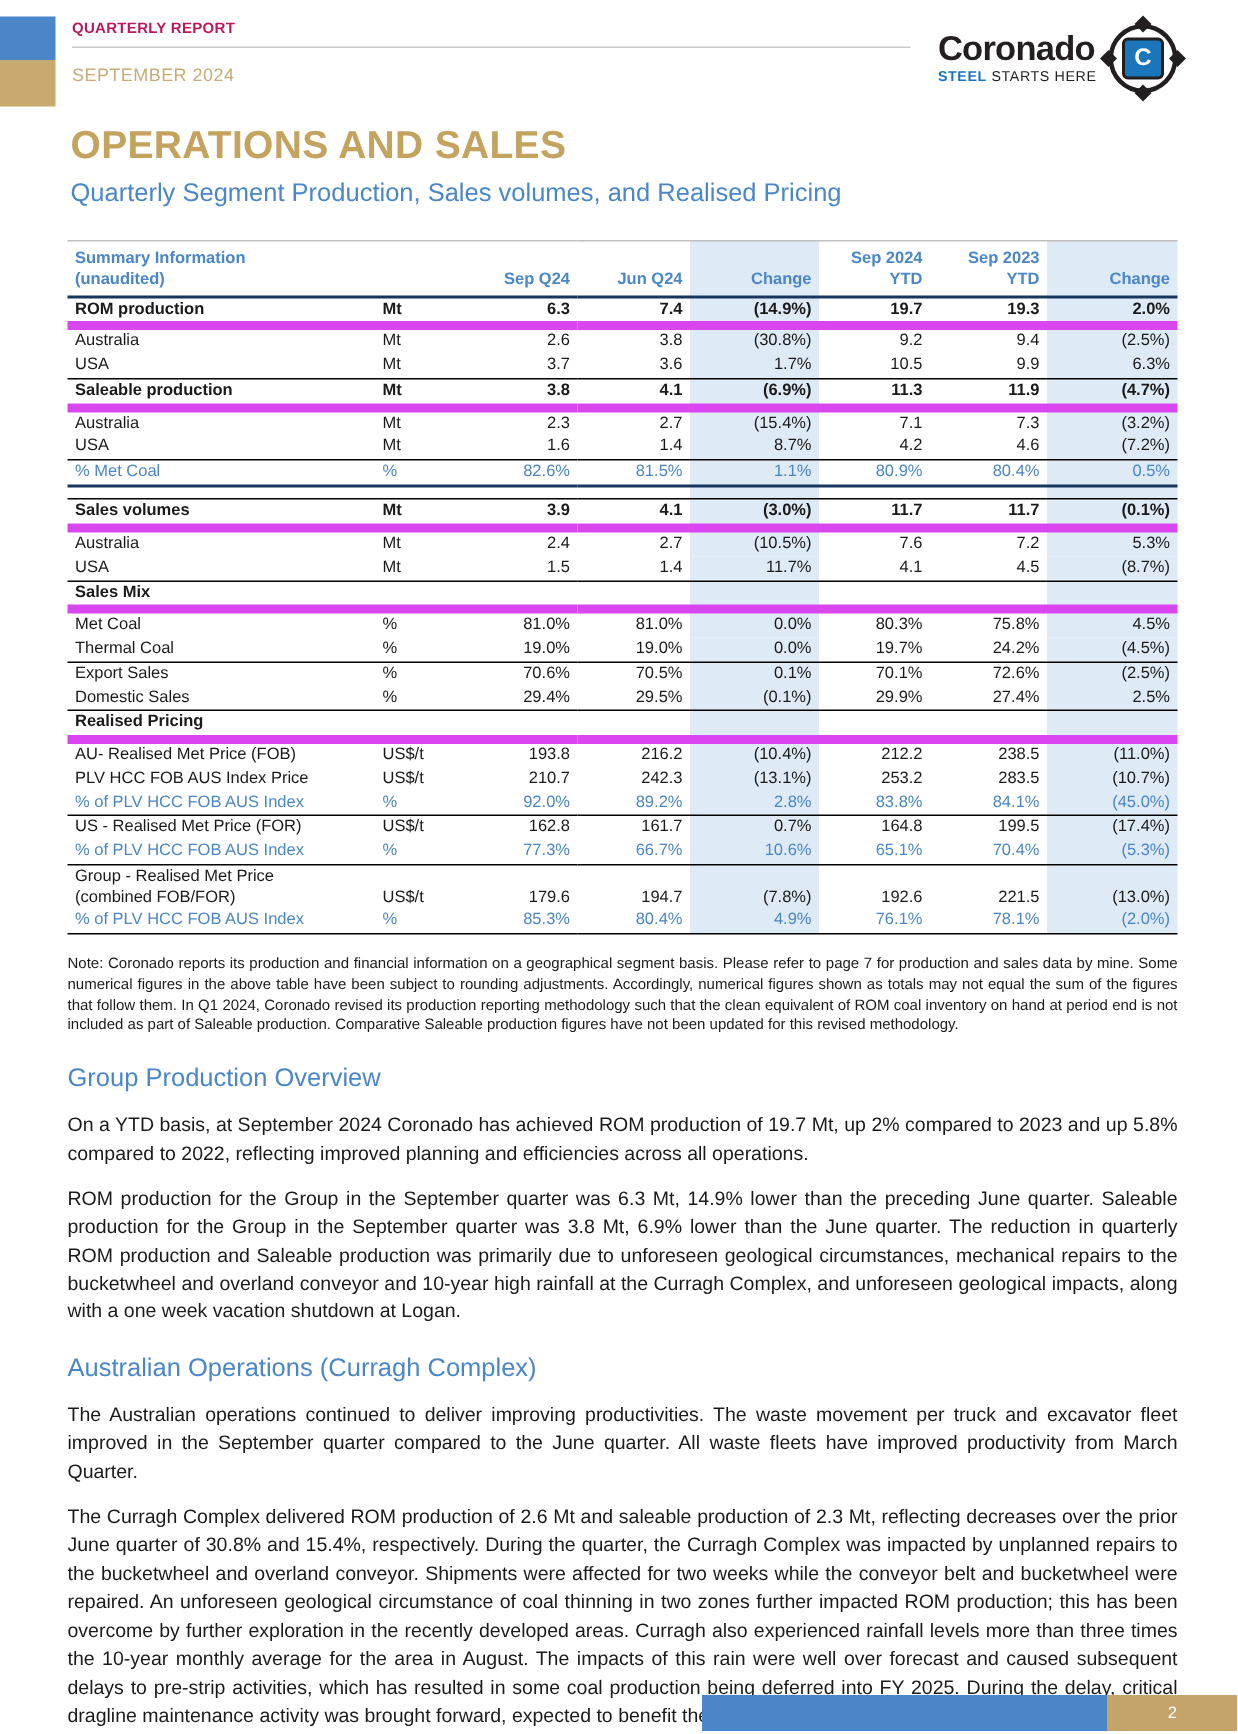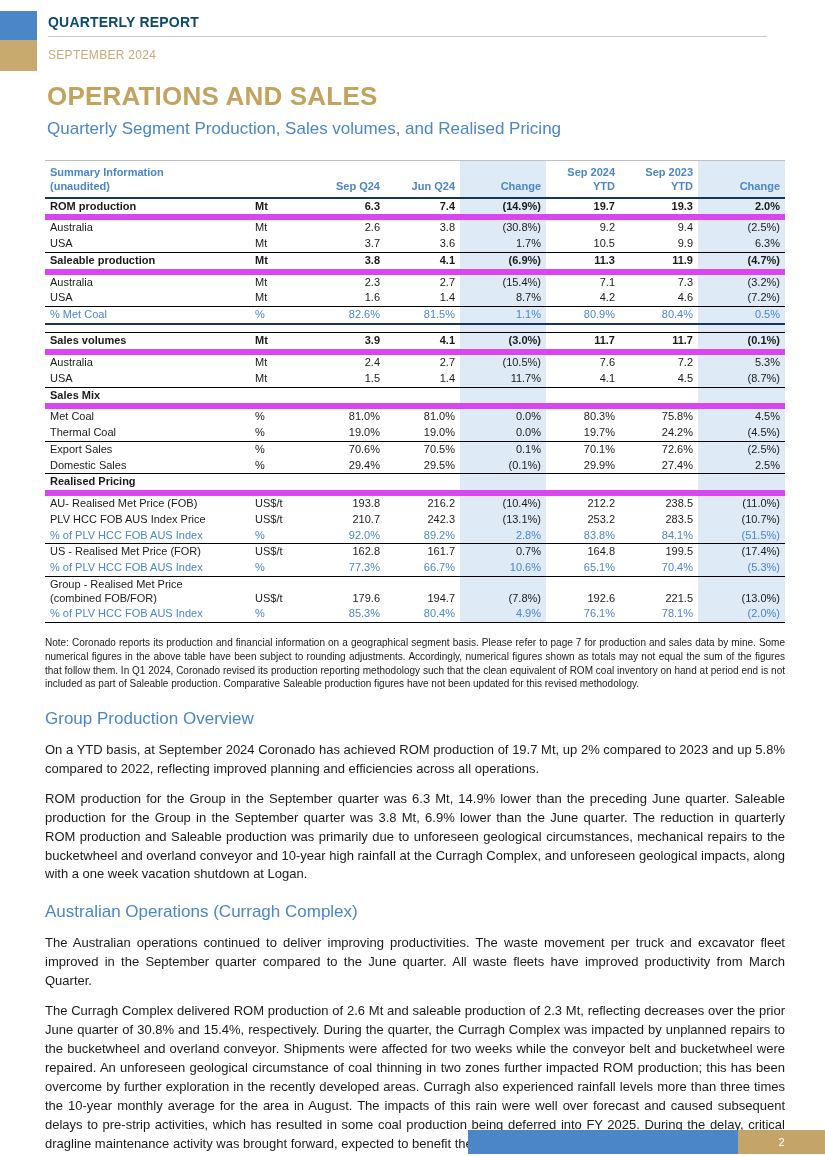--- a/index.html
+++ b/index.html
@@ -6,21 +6,21 @@
   .page{position:relative;width:825px;height:1156px;background:#fff;overflow:hidden;
         font-family:"Liberation Sans",sans-serif;color:#1a1a1a;}
   
   .sq{position:absolute;left:0;width:37px;}
   .sq-blue{top:11px;height:29px;background:#4A86C8;}
   .sq-tan{top:40px;height:31px;background:#C8AA6E;}
   
   .header{display:flex;justify-content:space-between;align-items:flex-start;
           margin:14px 40px 0 48px;}
   .header-left{flex:1;min-width:0;}
-  .report-title{color:#0c4a6e;font-size:14px;font-weight:bold;letter-spacing:.2px;padding-bottom:6px;}
+  .report-title{color:#be185d;font-size:10px;font-weight:bold;letter-spacing:.2px;padding-bottom:6px;}
   .header-rule{border-bottom:1px solid #c9c9c9;margin-right:18px;}
   .report-date{color:#C7AB78;font-size:12px;margin-top:11px;letter-spacing:.3px;}
   .logo{display:flex;align-items:center;gap:8px;margin-top:2px;}
   .logo-brand{font-size:23px;font-weight:800;color:#231f20;letter-spacing:-.5px;line-height:1;}
   .logo-tagline{font-size:9.5px;color:#231f20;letter-spacing:.4px;margin-top:2px;}
   .tag-steel{color:#1B75BB;font-weight:bold;}
   .logo-mark{position:relative;width:46px;height:46px;border:3px solid #231f20;border-radius:50%;
              box-sizing:border-box;flex:0 0 auto;}
   .compass-point{position:absolute;width:8px;height:8px;background:#231f20;transform:rotate(45deg);}
   .compass-point.n{top:-7px;left:50%;margin-left:-4px;}
@@ -68,20 +68,33 @@
 <div class="page">
 
   <div class="sq sq-blue"></div>
   <div class="sq sq-tan"></div>
 
   <div class="header">
     <div class="header-left">
       <div class="report-title">QUARTERLY REPORT</div>
       <div class="header-rule"></div>
       <div class="report-date">SEPTEMBER 2024</div>
+    </div>
+    <div class="logo">
+      <div class="logo-text">
+        <div class="logo-brand">Coronado</div>
+        <div class="logo-tagline"><span class="tag-steel">STEEL</span><span> STARTS HERE</span></div>
+      </div>
+      <div class="logo-mark">
+        <div class="compass-point n"></div>
+        <div class="compass-point e"></div>
+        <div class="compass-point s"></div>
+        <div class="compass-point w"></div>
+        <div class="logo-c">C</div>
+      </div>
     </div>
   </div>
 
   <div class="content">
     <h1 class="section-title">OPERATIONS AND SALES</h1>
     <h2 class="section-subtitle">Quarterly Segment Production, Sales volumes, and Realised Pricing</h2>
 
     <table class="summary">
       <colgroup>
         <col style="width:205px">
@@ -306,21 +319,21 @@
             <td class="c-val col-change">(10.7%)</td>
           </tr>
           <tr class="r-blue b-dark">
             <td class="c-label">% of PLV HCC FOB AUS Index</td>
             <td class="c-unit">%</td>
             <td class="c-val">92.0%</td>
             <td class="c-val">89.2%</td>
             <td class="c-val col-change">2.8%</td>
             <td class="c-val">83.8%</td>
             <td class="c-val">84.1%</td>
-            <td class="c-val col-change">(51.5%)</td>
+            <td class="c-val col-change">(45.0%)</td>
           </tr>
           <tr class="r-item b-none">
             <td class="c-label">US - Realised Met Price (FOR)</td>
             <td class="c-unit">US$/t</td>
             <td class="c-val">162.8</td>
             <td class="c-val">161.7</td>
             <td class="c-val col-change">0.7%</td>
             <td class="c-val">164.8</td>
             <td class="c-val">199.5</td>
             <td class="c-val col-change">(17.4%)</td>

